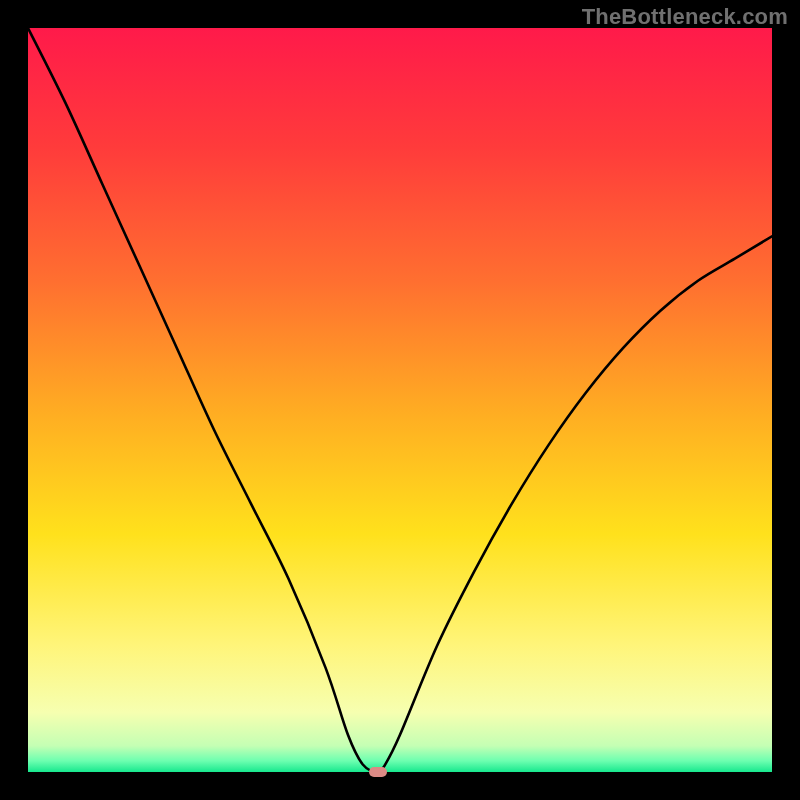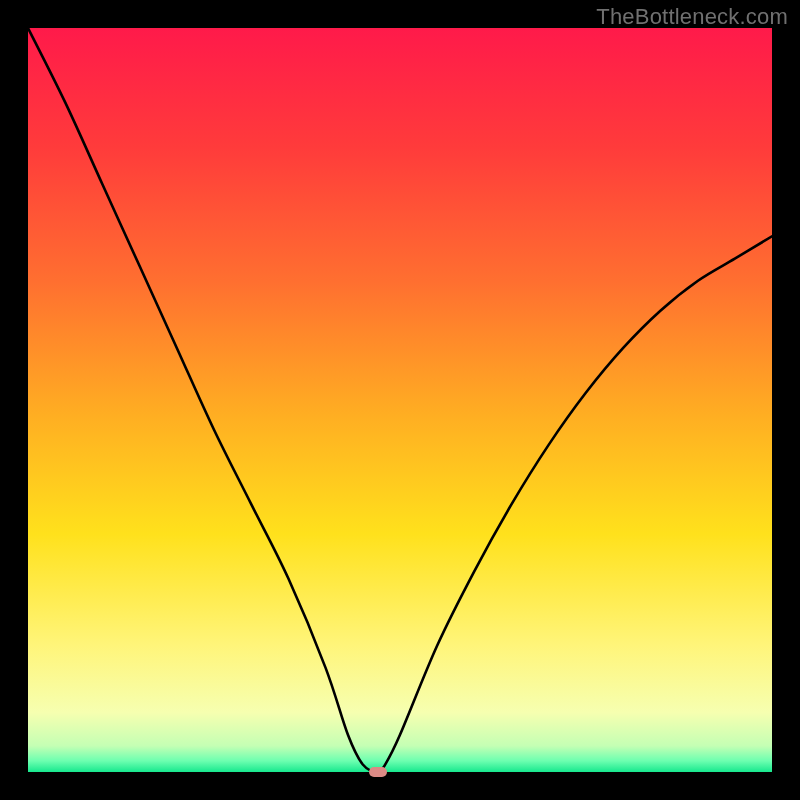--- a/index.html
+++ b/index.html
@@ -16,21 +16,21 @@
     width: 800px;
     height: 800px;
     background: #000;
   }
   .watermark {
     position: absolute;
     top: 4px;
     right: 12px;
     color: #707070;
     font-size: 22px;
-    font-weight: 400;
+    font-weight: 700;
     letter-spacing: 0.2px;
     z-index: 5;
   }
   .plot-area {
     position: absolute;
     left: 28px;
     top: 28px;
     width: 744px;
     height: 744px;
   }

